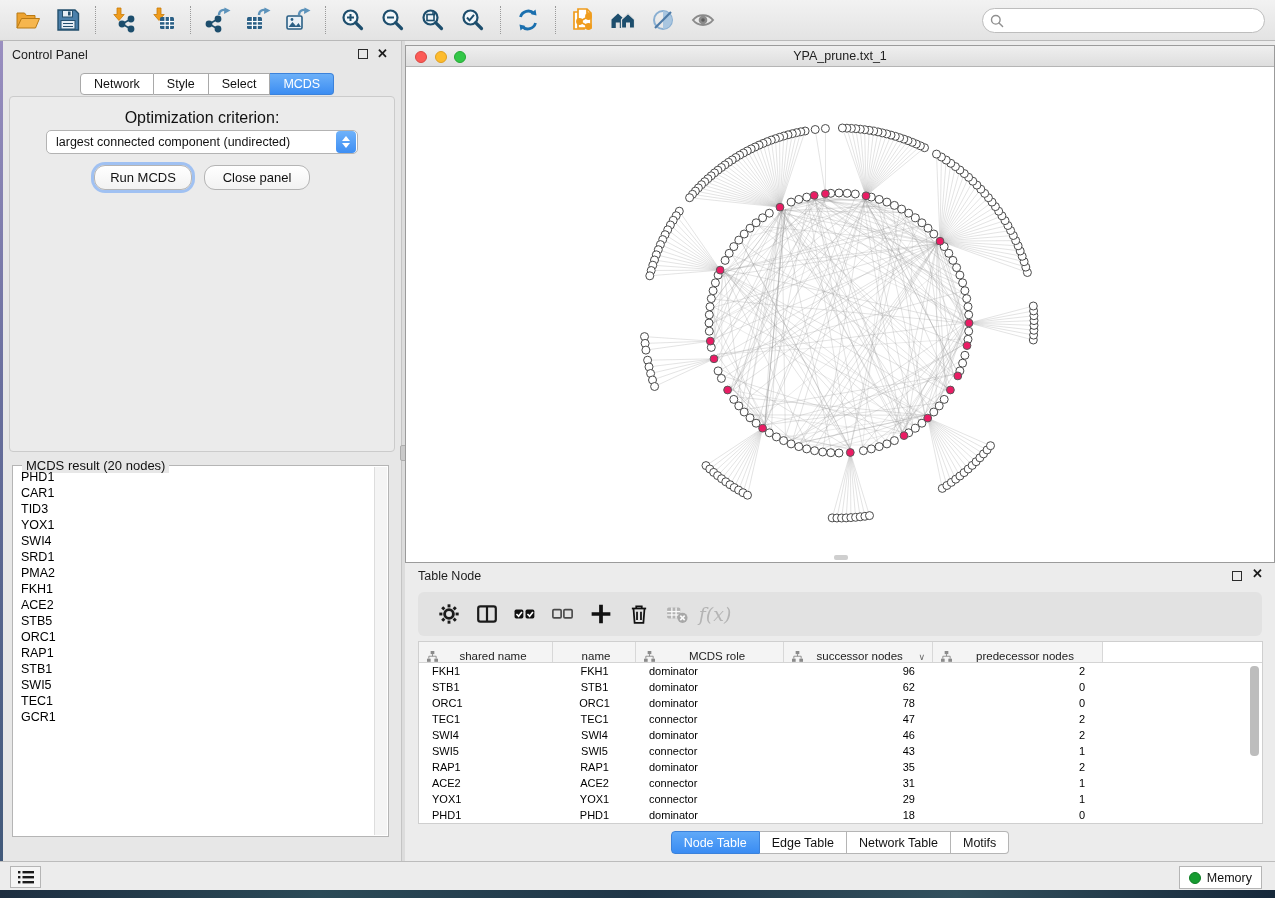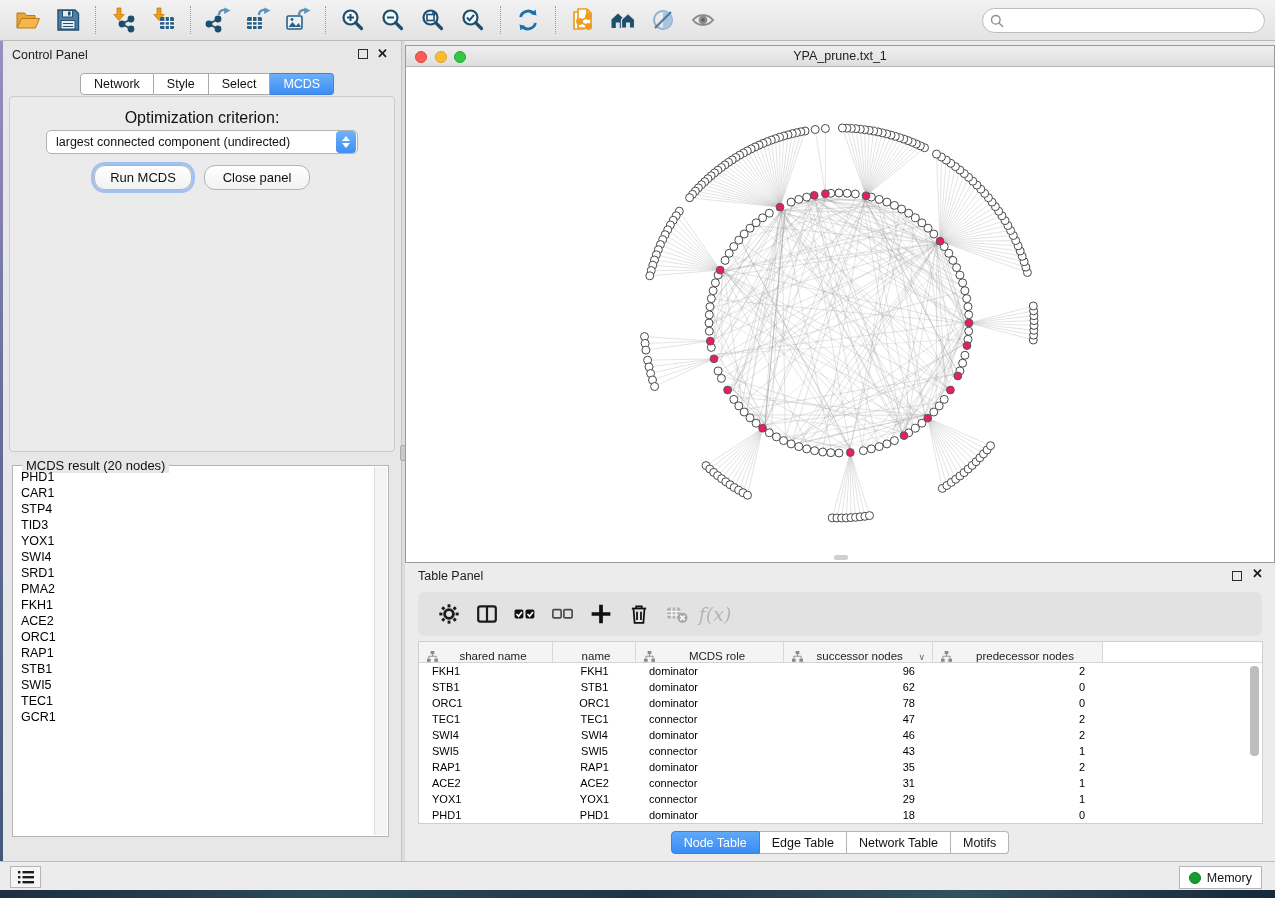--- a/index.html
+++ b/index.html
@@ -310,28 +310,28 @@
           </span>
       </div>
       <button class="cp-btn" id="run-btn">Run MCDS</button>
       <button class="cp-btn" id="closepanel-btn">Close panel</button>
 
       <div id="result-fieldset">
         <span id="result-legend">MCDS result (20 nodes)</span>
         <div id="result-list">
             <div class="result-item">PHD1</div>
             <div class="result-item">CAR1</div>
-            <div class="result-item">STP4</div>
             <div class="result-item">TID3</div>
             <div class="result-item">YOX1</div>
             <div class="result-item">SWI4</div>
             <div class="result-item">SRD1</div>
             <div class="result-item">PMA2</div>
             <div class="result-item">FKH1</div>
             <div class="result-item">ACE2</div>
+            <div class="result-item">STB5</div>
             <div class="result-item">ORC1</div>
             <div class="result-item">RAP1</div>
             <div class="result-item">STB1</div>
             <div class="result-item">SWI5</div>
             <div class="result-item">TEC1</div>
             <div class="result-item">GCR1</div>
           </div>
         <div id="result-scroll"></div>
       </div>
     </div>
@@ -932,21 +932,21 @@
             <circle cx="321.6" cy="323.0" r="3.9" fill="#ea1c64" stroke="#5a5a5a" stroke-width="1"></circle>
             <circle cx="308.0" cy="291.8" r="3.9" fill="#ea1c64" stroke="#5a5a5a" stroke-width="1"></circle>
             <circle cx="304.3" cy="274.1" r="3.9" fill="#ea1c64" stroke="#5a5a5a" stroke-width="1"></circle>
             <circle cx="314.2" cy="203.1" r="3.9" fill="#ea1c64" stroke="#5a5a5a" stroke-width="1"></circle>
           </svg>
         <div id="net-hthumb"></div>
       </div>
     </div>
 
     <div id="table-panel">
-      <span id="tp-title" class="panel-title" style="position:absolute;">Table Panel</span>
+      <span id="tp-title" class="panel-title" style="position:absolute;">Table Node</span>
       <span class="win-float" id="tp-float"></span>
       <span class="win-close" id="tp-close" style="top:3px;">✕</span>
 
       <div id="tp-toolbar">
           <span class="tp-icon">
             <svg width="22" height="22" viewBox="0 0 20 20">
               <circle cx="10" cy="10" r="4" fill="none" stroke="#1b1b1b" stroke-width="2.6"></circle>
               <g stroke="#1b1b1b" stroke-width="2.6">
                 <line x1="16" y1="10" x2="18.8" y2="10"></line>
                 <line x1="14.2" y1="5.8" x2="16.2" y2="3.8"></line>

